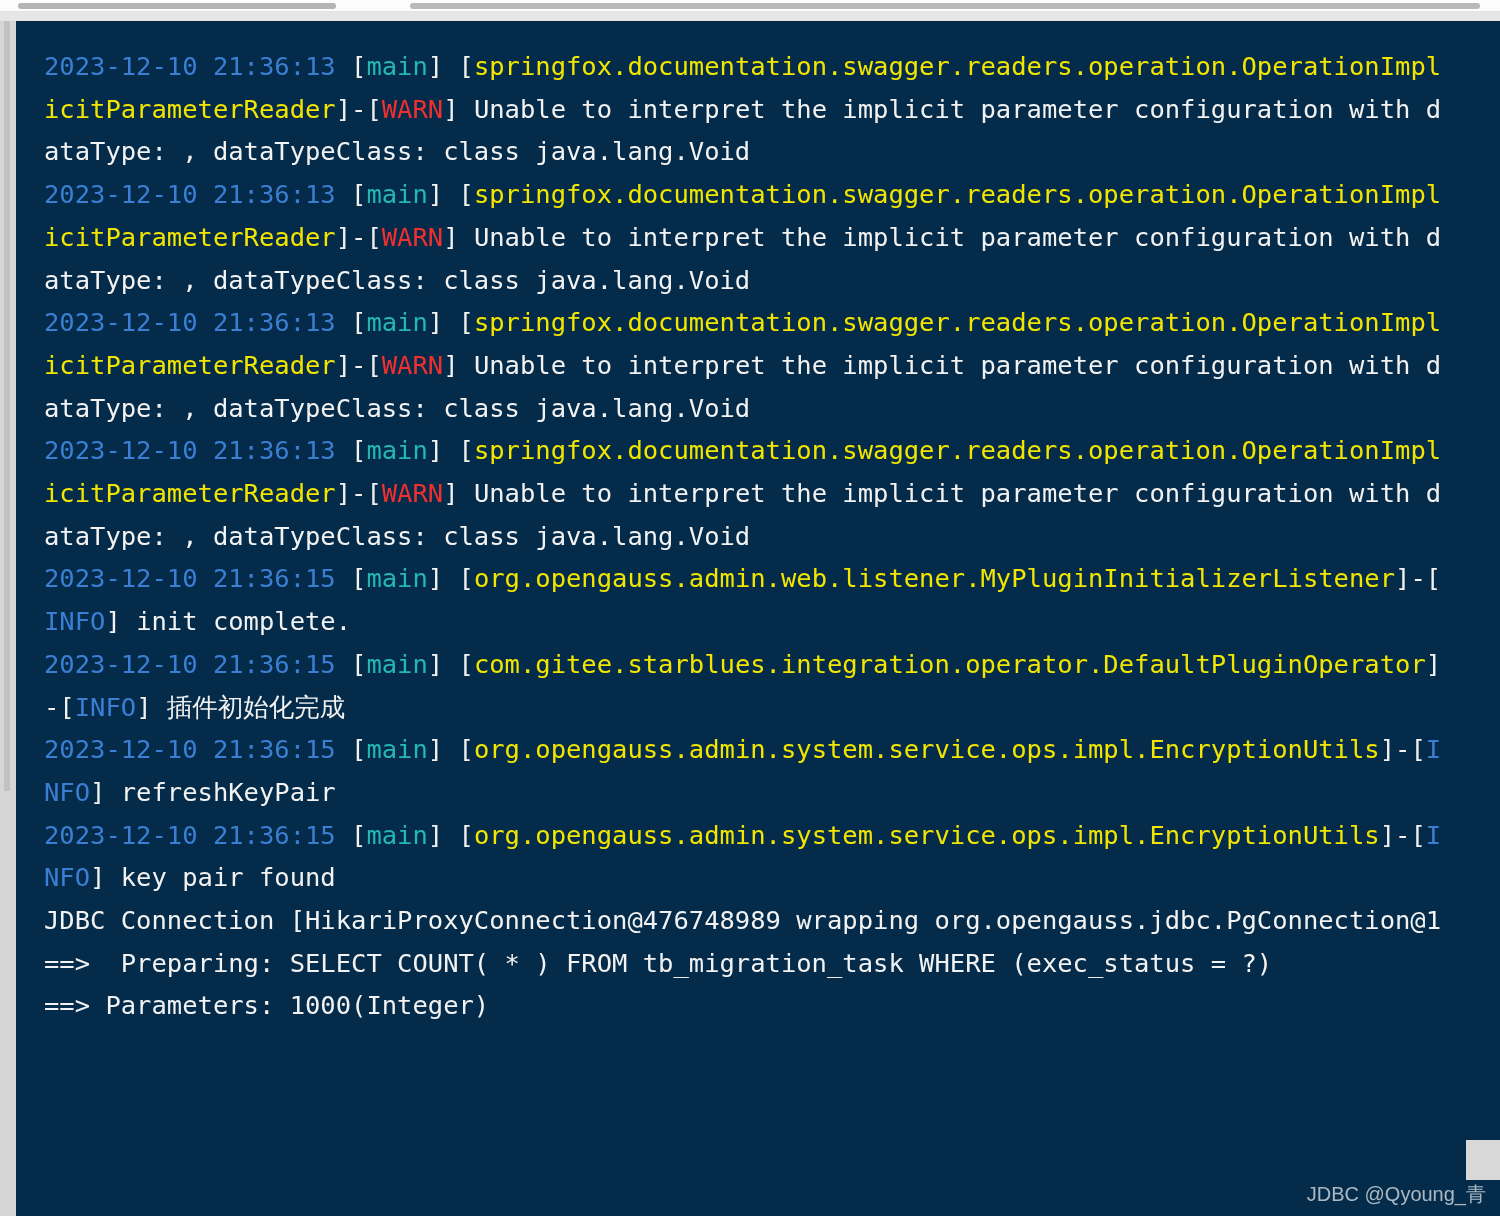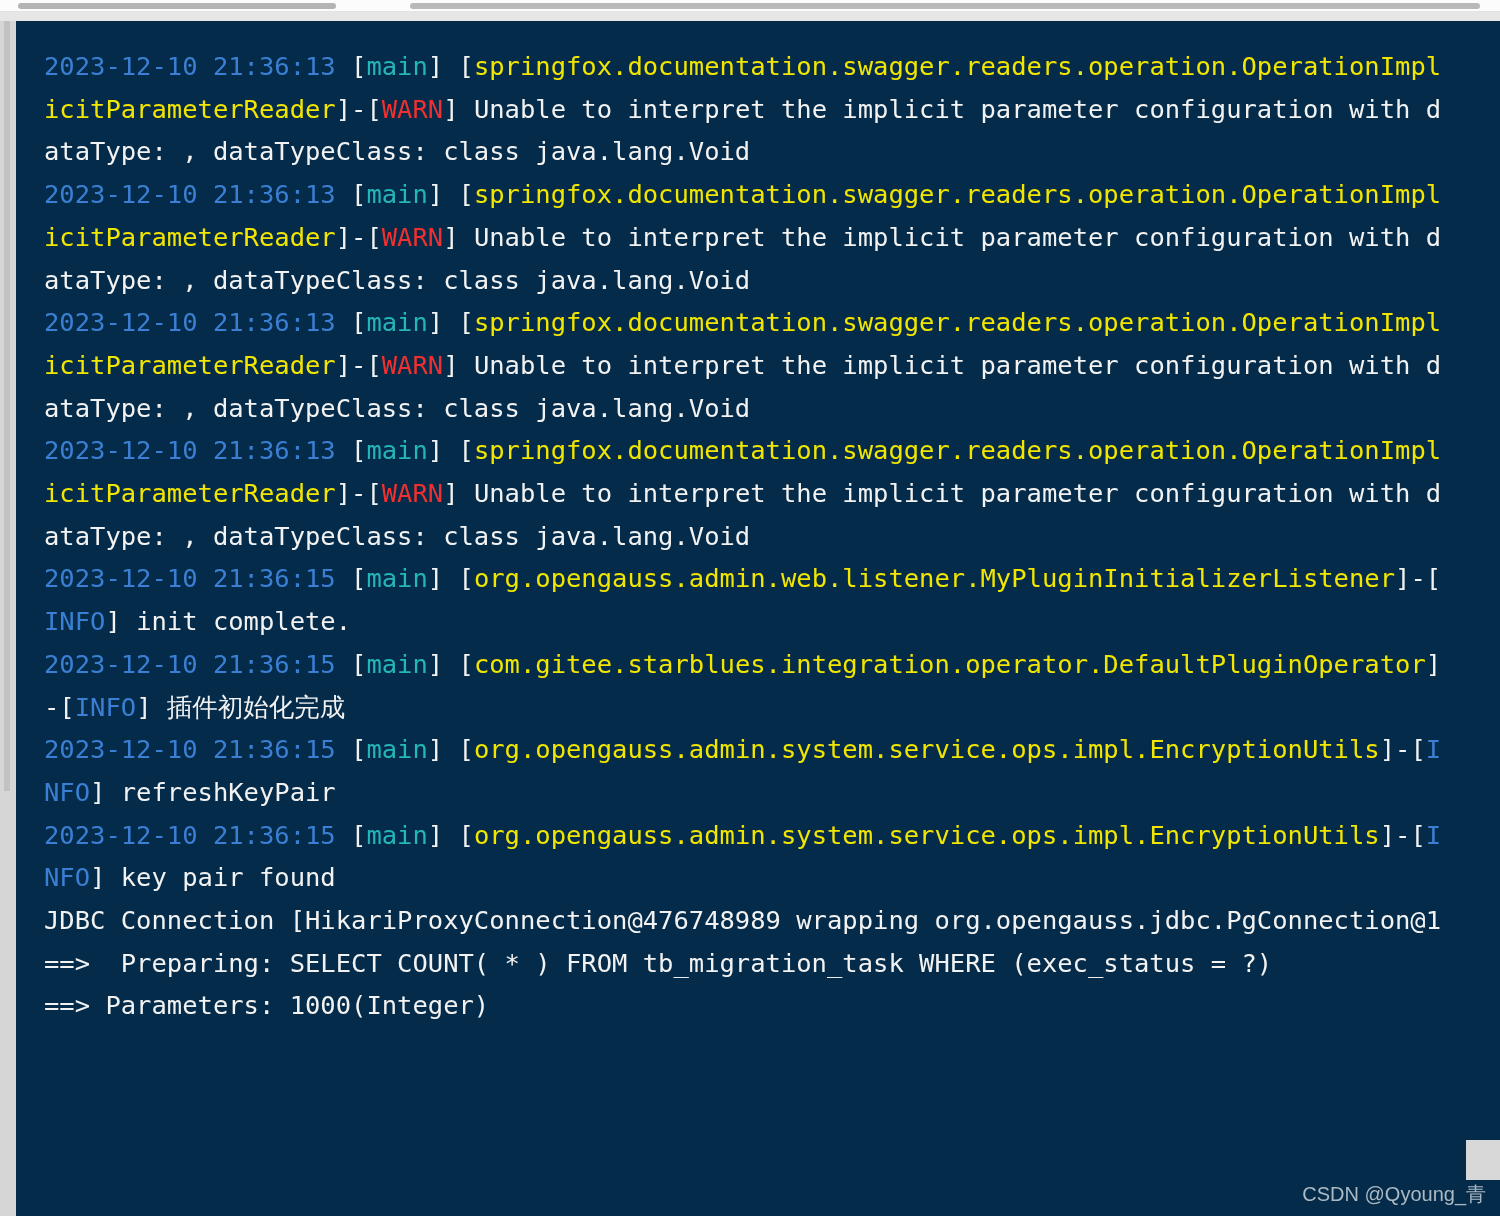--- a/index.html
+++ b/index.html
@@ -127,13 +127,13 @@
       <div class="log-line"><span class="c-info">NFO</span><span class="c-white">] refreshKeyPair</span></div>
       <div class="log-line"><span class="c-time">2023-12-10 21:36:15 </span><span class="c-white">[</span><span class="c-thread">main</span><span class="c-white">] [</span><span class="c-logger">org.opengauss.admin.system.service.ops.impl.EncryptionUtils</span><span class="c-white">]-[</span><span class="c-info">I</span></div>
       <div class="log-line"><span class="c-info">NFO</span><span class="c-white">] key pair found</span></div>
       <div class="log-line"><span class="c-white">JDBC Connection [HikariProxyConnection@476748989 wrapping org.opengauss.jdbc.PgConnection@1</span></div>
       <div class="log-line"><span class="c-white">==&gt;  Preparing: SELECT COUNT( * ) FROM tb_migration_task WHERE (exec_status = ?)</span></div>
       <div class="log-line"><span class="c-white">==&gt; Parameters: 1000(Integer)</span></div>
     </div>
 </div>
 
 <div id="corner-block"></div>
-<div id="watermark">CSDN @Qyoung_青</div>
+<div id="watermark">JDBC @Qyoung_青</div>
 
 </body></html>

